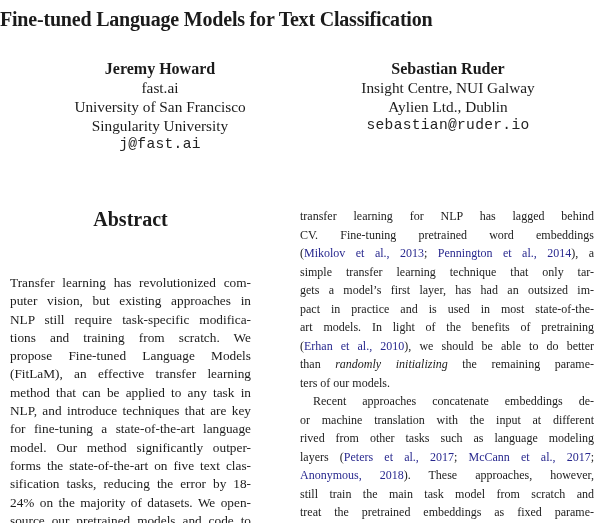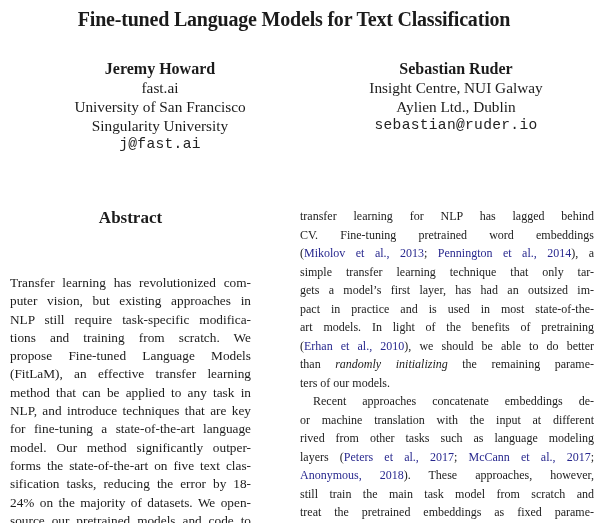--- a/index.html
+++ b/index.html
@@ -4,35 +4,35 @@
 <style>
   html,body { margin:0; padding:0; background:#e8e8e8; }
   #page {
     position:relative; width:600px; height:523px;
     background:#ffffff; overflow:hidden;
     font-family:"Liberation Serif","DejaVu Serif",serif;
     color:var(--text,#1b1b1b);
   }
   .paper-title {
     position:absolute; top:7px; left:0; width:588px;
-    text-align:center; font-weight:bold; font-size:20px; line-height:24px;
+    text-align:left; font-weight:bold; font-size:20px; line-height:24px;
     letter-spacing:-0.2px;
   }
   .author {
     position:absolute; top:59px; width:264px; text-align:center;
     font-size:15.3px; line-height:19px;
   }
   .author .author-name { font-weight:bold; font-size:16px; }
   .author .email {
     font-family:"Liberation Mono","DejaVu Sans Mono",monospace;
     font-size:14.6px; letter-spacing:0.3px; color:#222;
   }
   .abs-head {
     position:absolute; left:10px; top:208px; width:241px;
-    text-align:center; font-weight:bold; font-size:17px;
+    text-align:center; font-weight:bold; font-size:20px;
   }
   .textcol { position:absolute; }
   .abs-body {
     left:10px; top:244px; width:241px;
     font-size:13.3px; line-height:18.3px;margin-top:30px;
   }
   .right-col {
     left:300px; top:207px; width:294px;
     font-size:12px; line-height:18.5px;
   }
@@ -61,21 +61,21 @@
   <div class="author" style="left:28px">
     <div class="author-name">Jeremy Howard</div>
     <div class="affils">
         <div>fast.ai</div>
         <div>University of San Francisco</div>
         <div>Singularity University</div>
       </div>
     <div class="email">j@fast.ai</div>
   </div>
 
-  <div class="author" style="left:324px">
+  <div class="author" style="left:316px">
     <div class="author-name">Sebastian Ruder</div>
     <div class="affils">
         <div>Insight Centre, NUI Galway</div>
         <div>Aylien Ltd., Dublin</div>
       </div>
     <div class="email">sebastian@ruder.io</div>
   </div>
 
   <div class="abs-head">Abstract</div>
 

